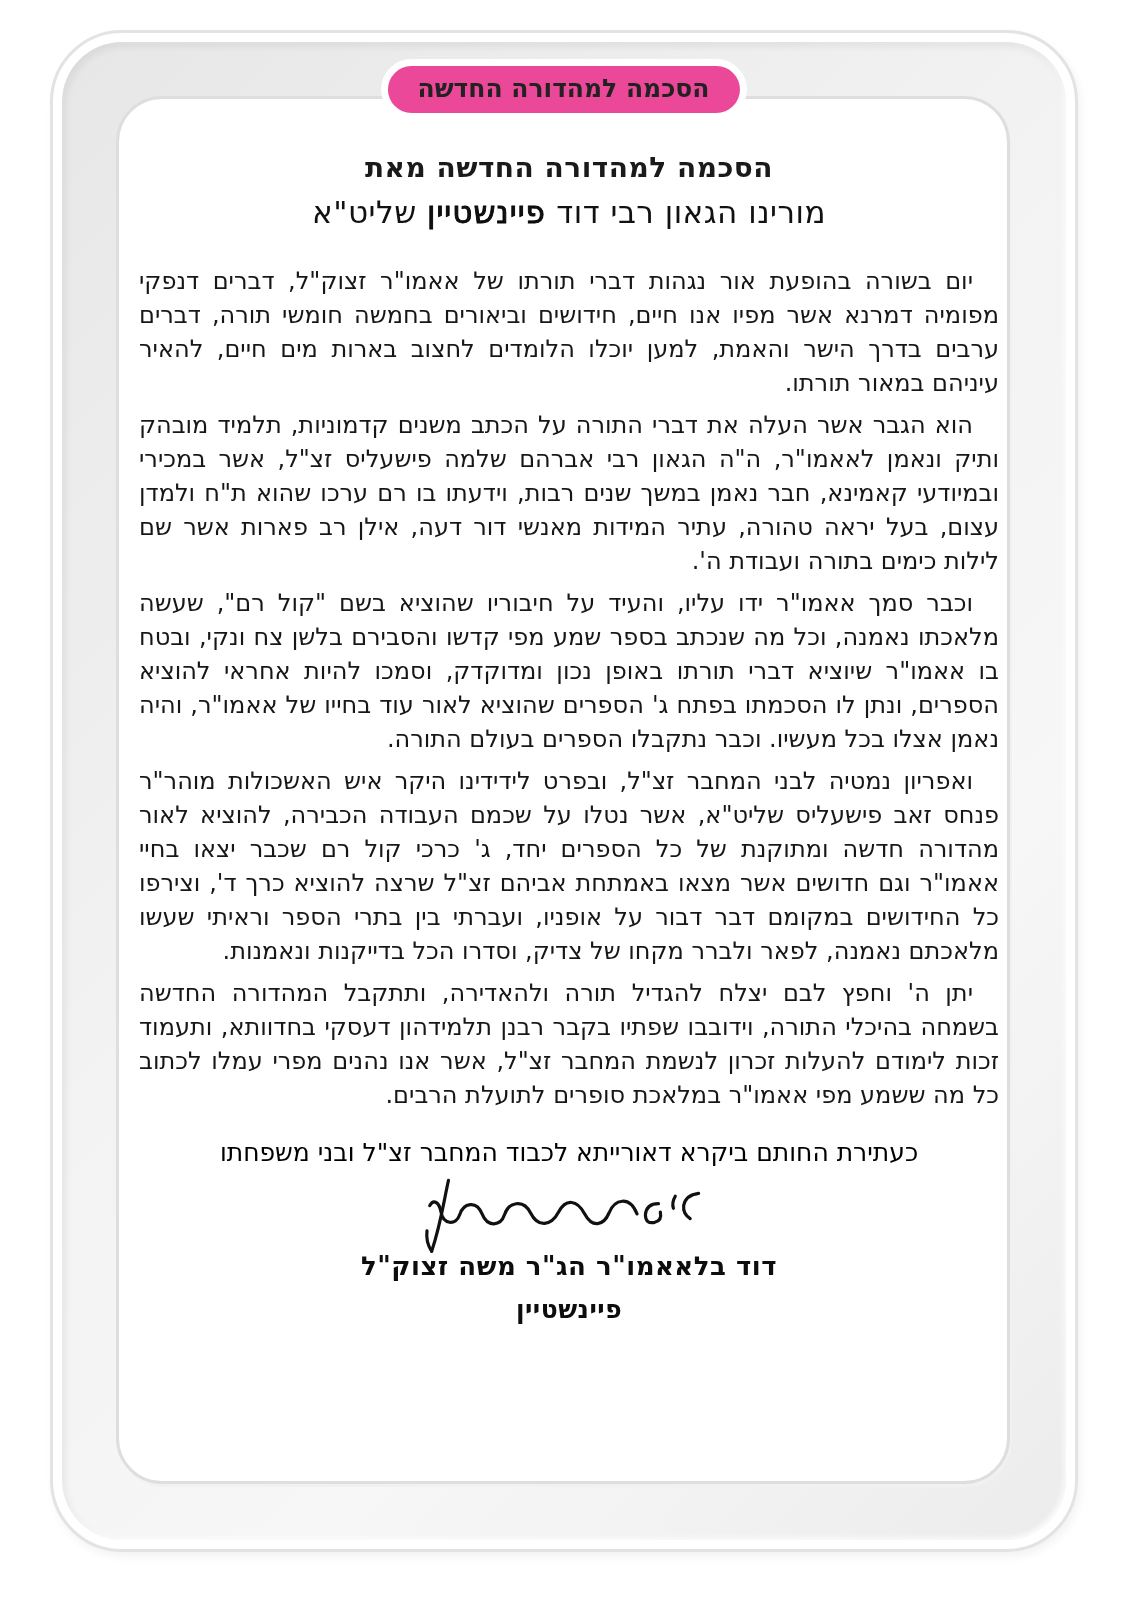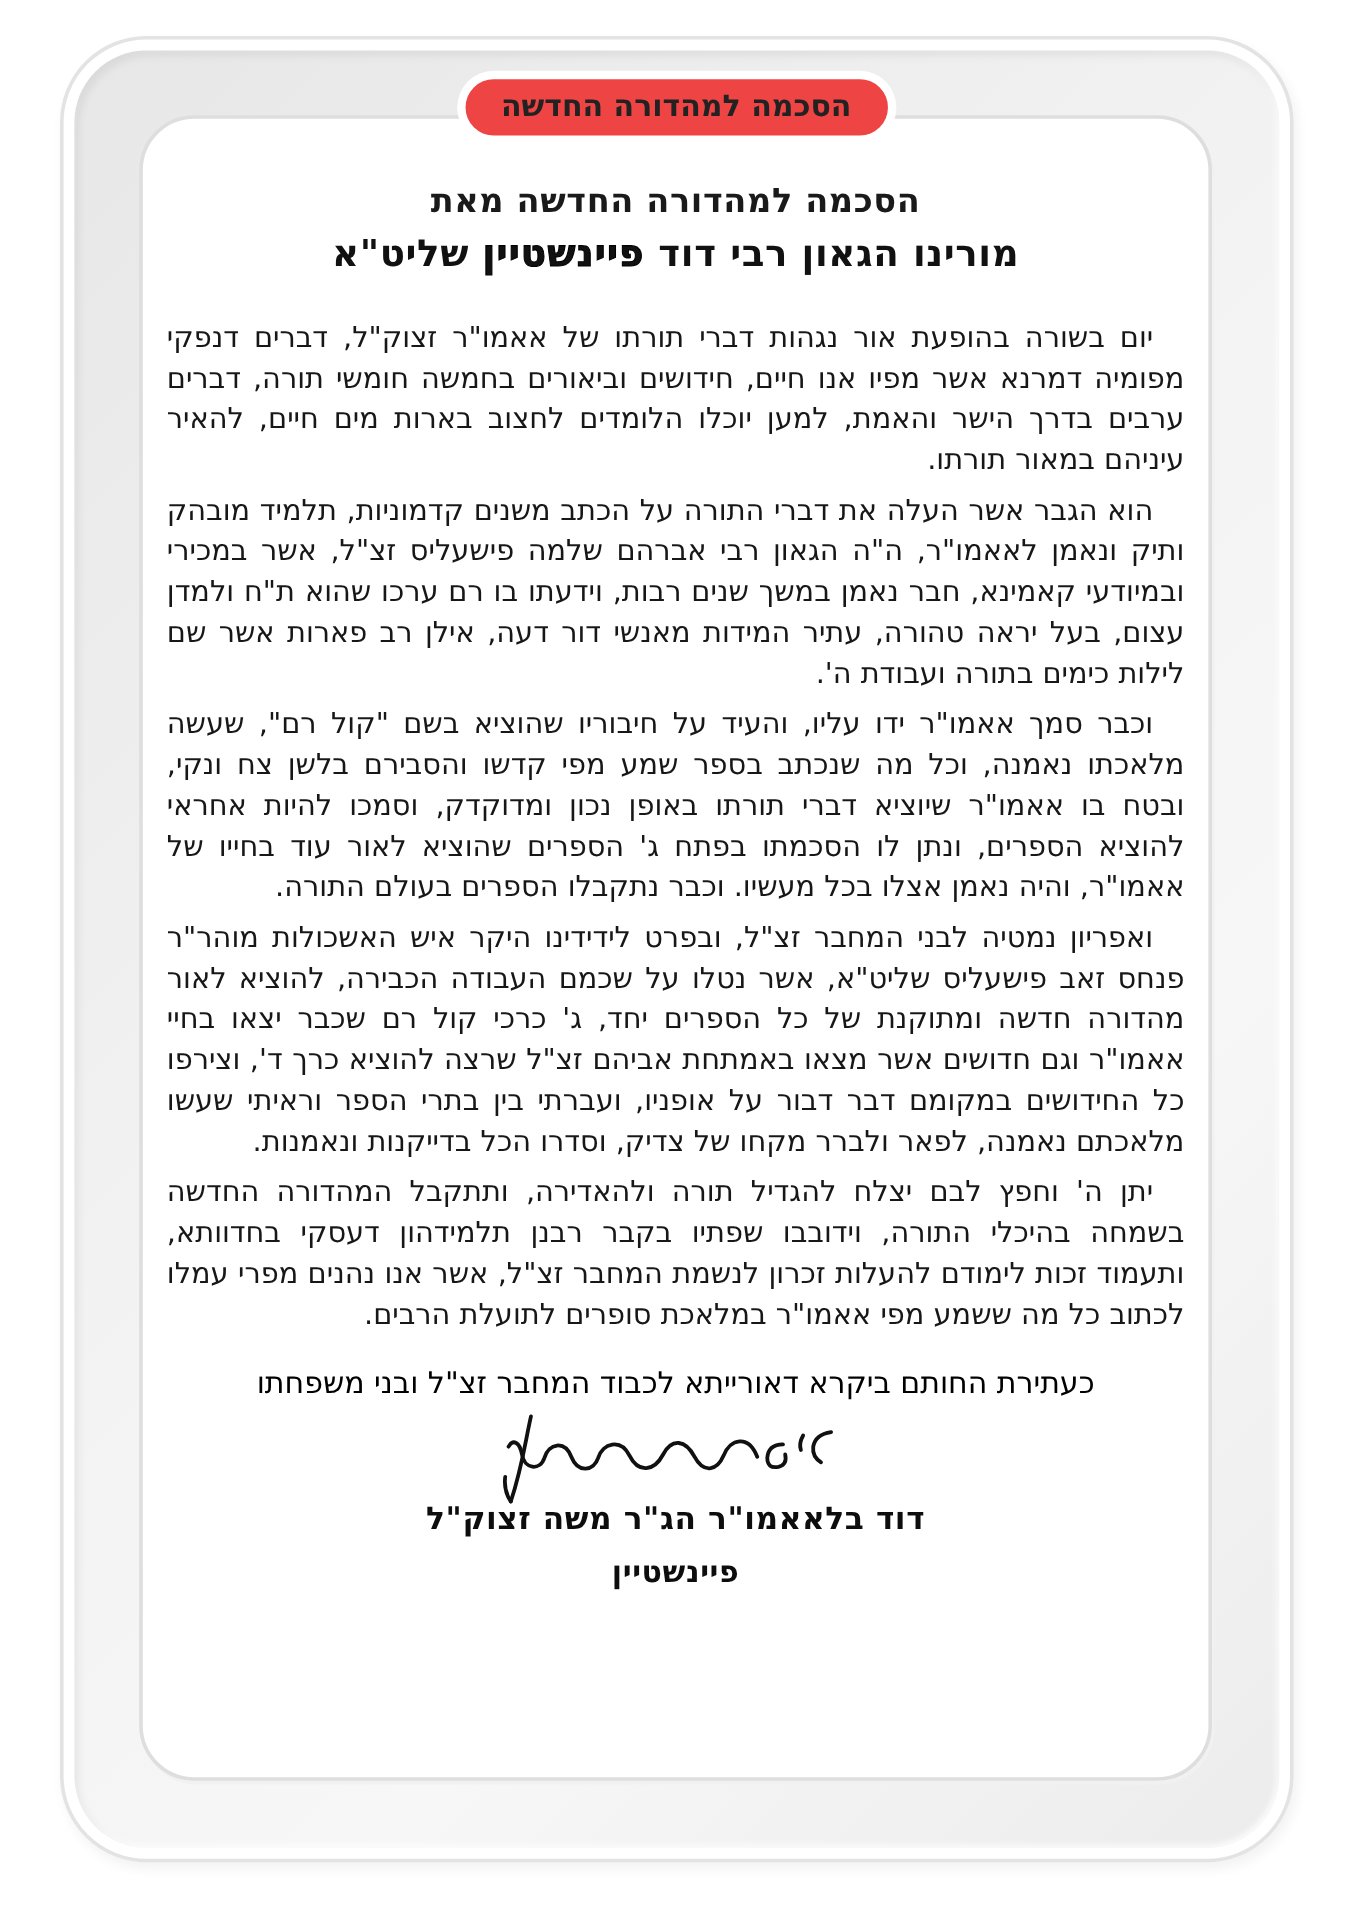--- a/index.html
+++ b/index.html
@@ -17,37 +17,37 @@
     position:absolute;left:62px;top:42px;width:1004px;height:1498px;
     border-radius:60px;
     background:linear-gradient(135deg,#e7e7e7 0%,#f3f3f3 45%,#f7f7f7 70%,#ececec 100%);
     box-shadow:inset 3px 4px 8px rgba(0,0,0,0.07), inset -2px -2px 5px rgba(255,255,255,0.9);
   }
   .content{
     position:absolute;left:116px;top:96px;width:894px;height:1388px;
     background:#ffffff;border:3px solid #dedede;border-radius:46px;
     box-shadow:2px 3px 0 #f1f1f1;
     box-sizing:border-box;
-    padding:46px 20px 0 20px;
+    padding:46px 8px 0 20px;
     direction:rtl;
   }
   .badge{
     position:absolute;left:50%;top:66px;transform:translateX(-50%);
-    background:#ef4444;color:#222222;
+    background:#ec4899;color:#222222;
     font-weight:bold;font-size:25px;line-height:1;
     padding:10px 30px 12px 30px;border-radius:26px;
     box-shadow:0 0 0 7px #ffffff;
     white-space:nowrap;z-index:5;text-align:right;
   }
   .title1{
     text-align:center;font-size:28px;font-weight:bold;color:#1a1a1a;
     margin:6px 0 10px 0;letter-spacing:0.5px;
   }
   .title2{
-    text-align:center;font-size:31px;font-weight:bold;color:#111111;
+    text-align:center;font-size:31px;font-weight:normal;color:#111111;
     margin:0 0 34px 0;letter-spacing:0.5px;
   }
   .title2 .heavy{-webkit-text-stroke:0.9px #000;letter-spacing:1px;}
   .body-text p{
     margin:0 0 8px 0;
     font-size:24px;line-height:34px;
     text-align:justify;text-indent:26px;
     color:#171717;
   }
   .closing{

